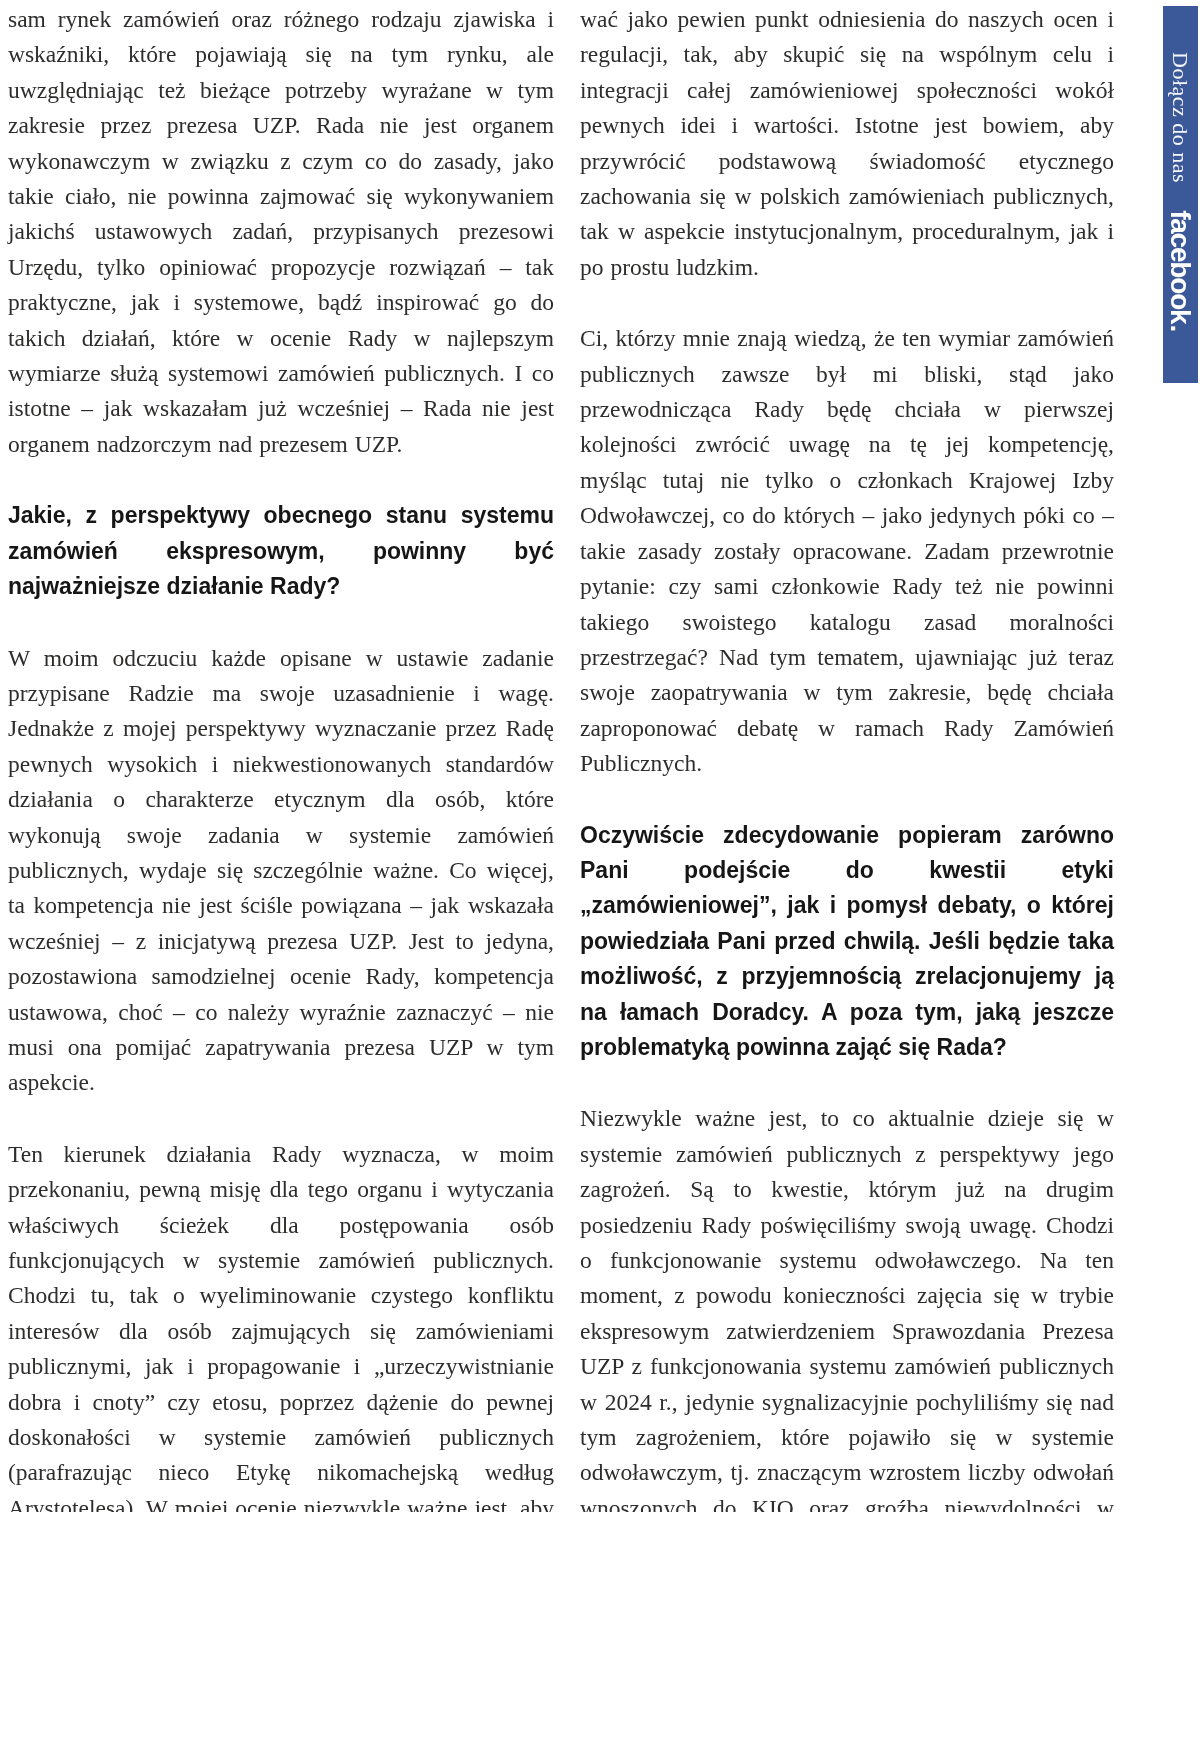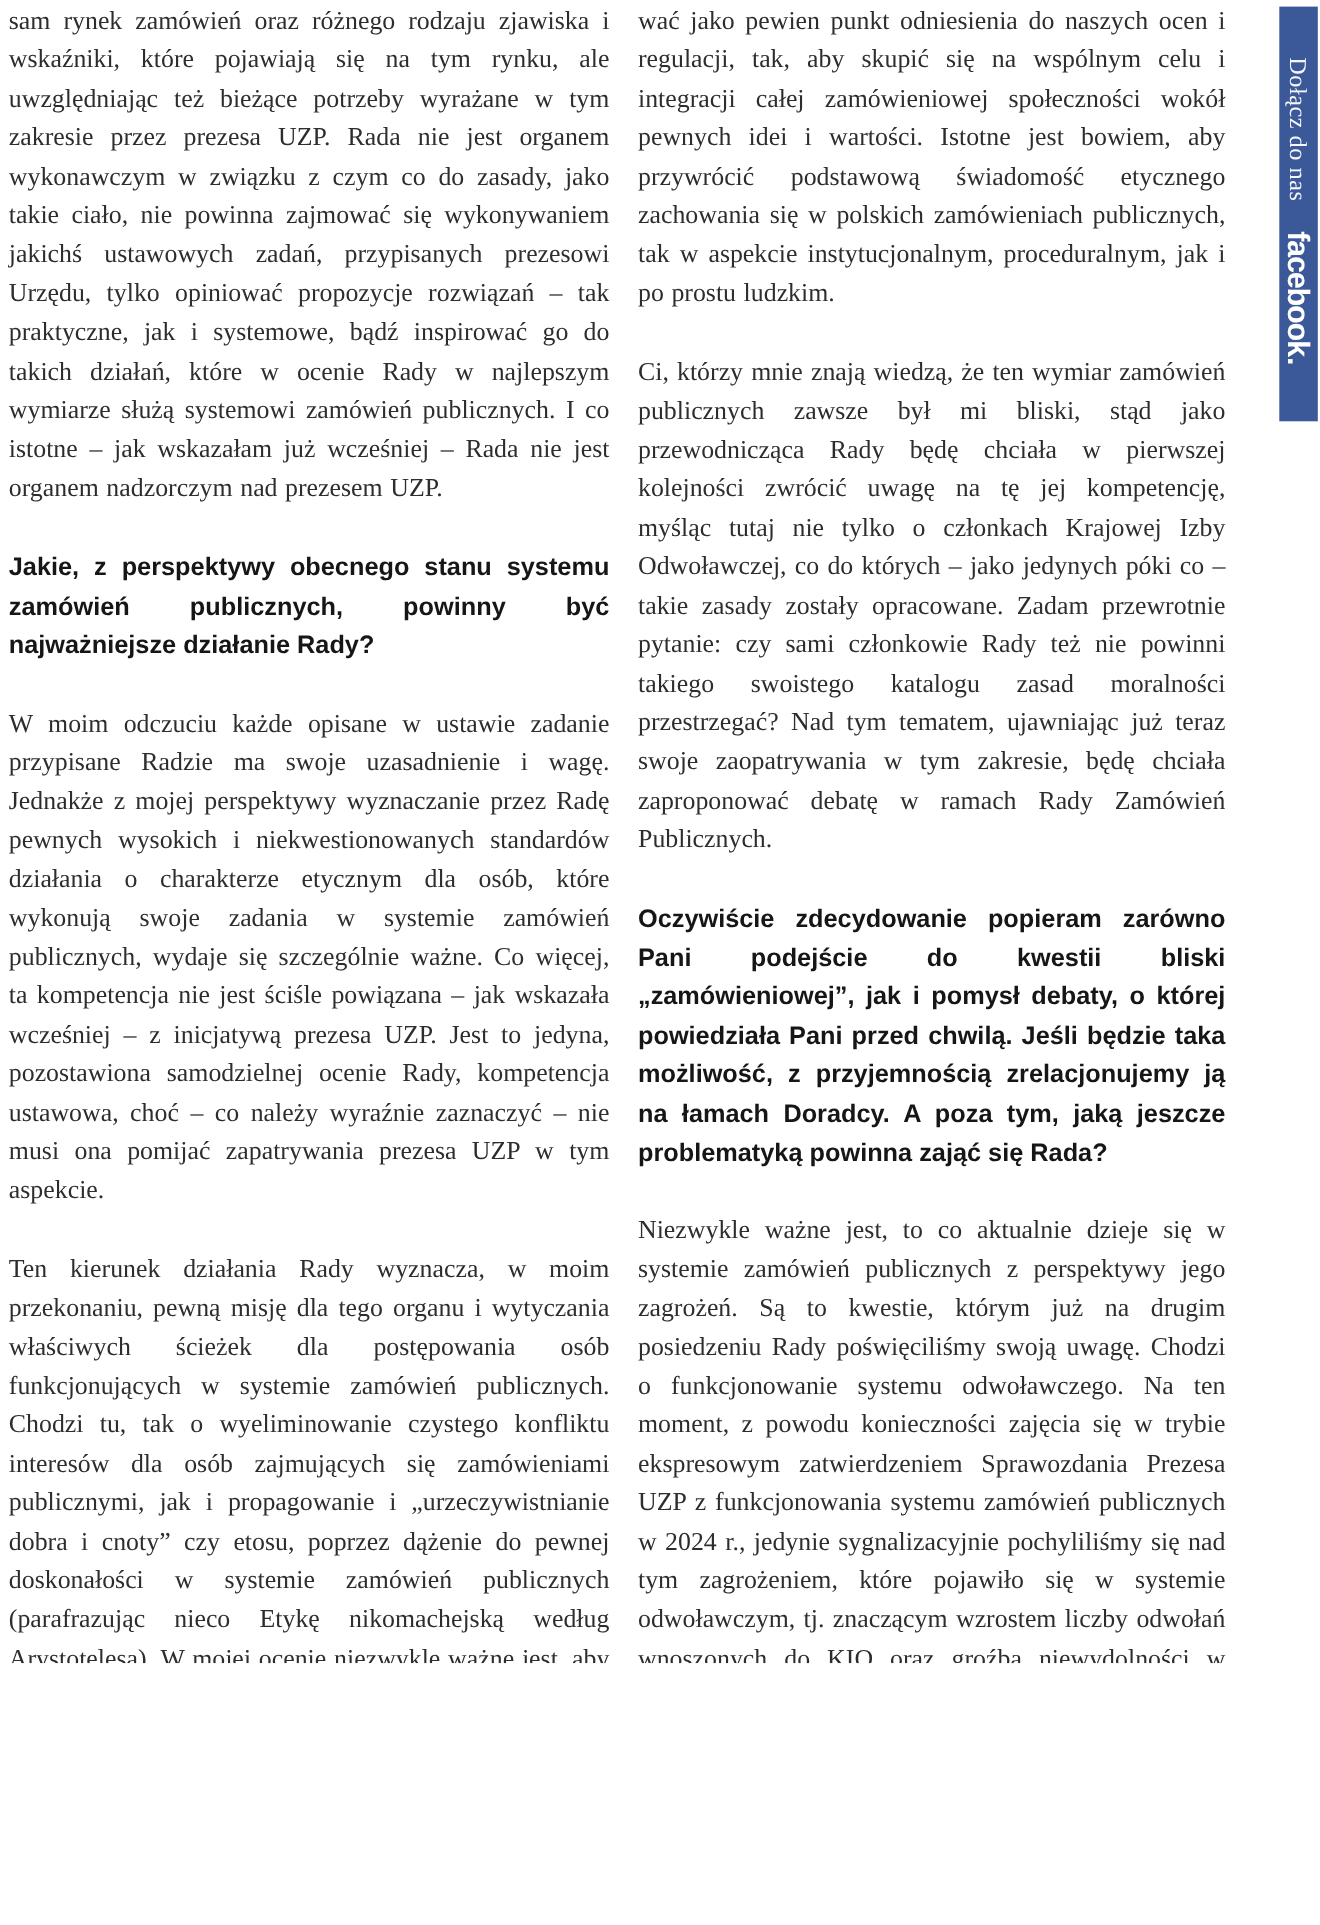--- a/index.html
+++ b/index.html
@@ -107,29 +107,29 @@
     color: #33322f;
   }
 </style>
 </head>
 <body>
 
 <div class="page">
 
   <div class="col col-left">
     <p class="body">sam rynek zamówień oraz różnego rodzaju zjawiska i wskaźniki, które pojawiają się na tym rynku, ale uwzględniając też bieżące potrzeby wyrażane w tym zakresie przez prezesa UZP. Rada nie jest organem wykonawczym w związku z czym co do zasady, jako takie ciało, nie powinna zajmować się wykonywaniem jakichś ustawowych zadań, przypisanych prezesowi Urzędu, tylko opiniować propozycje rozwiązań – tak praktyczne, jak i systemowe, bądź inspirować go do takich działań, które w ocenie Rady w najlepszym wymiarze służą systemowi zamówień publicznych. I co istotne – jak wskazałam już wcześniej – Rada nie jest organem nadzorczym nad prezesem UZP.</p>
-    <p class="question">Jakie, z perspektywy obecnego stanu systemu zamówień publicznych, powinny być najważniejsze działanie Rady?</p>
+    <p class="question">Jakie, z perspektywy obecnego stanu systemu zamówień ekspresowym, powinny być najważniejsze działanie Rady?</p>
     <p class="body">W moim odczuciu każde opisane w ustawie zadanie przypisane Radzie ma swoje uzasadnienie i wagę. Jednakże z mojej perspektywy wyznaczanie przez Radę pewnych wysokich i niekwestionowanych standardów działania o charakterze etycznym dla osób, które wykonują swoje zadania w systemie zamówień publicznych, wydaje się szczególnie ważne. Co więcej, ta kompetencja nie jest ściśle powiązana – jak wskazała wcześniej – z inicjatywą prezesa UZP. Jest to jedyna, pozostawiona samodzielnej ocenie Rady, kompetencja ustawowa, choć – co należy wyraźnie zaznaczyć – nie musi ona pomijać zapatrywania prezesa UZP w tym aspekcie.</p>
     <p class="body">Ten kierunek działania Rady wyznacza, w moim przekonaniu, pewną misję dla tego organu i wytyczania właściwych ścieżek dla postępowania osób funkcjonujących w systemie zamówień publicznych. Chodzi tu, tak o wyeliminowanie czystego konfliktu interesów dla osób zajmujących się zamówieniami publicznymi, jak i propagowanie i „urzeczywistnianie dobra i cnoty” czy etosu, poprzez dążenie do pewnej doskonałości w systemie zamówień publicznych (parafrazując nieco Etykę nikomachejską według Arystotelesa). W mojej ocenie niezwykle ważne jest, aby ten ogół norm o charakterze moralnym, które są niekwestionowane i uznawane w naszym zamówieniowym świecie, ukazy-</p>
   </div>
 
   <div class="col col-right">
     <p class="body">wać jako pewien punkt odniesienia do naszych ocen i regulacji, tak, aby skupić się na wspólnym celu i integracji całej zamówieniowej społeczności wokół pewnych idei i wartości. Istotne jest bowiem, aby przywrócić podstawową świadomość etycznego zachowania się w polskich zamówieniach publicznych, tak w aspekcie instytucjonalnym, proceduralnym, jak i po prostu ludzkim.</p>
     <p class="body">Ci, którzy mnie znają wiedzą, że ten wymiar zamówień publicznych zawsze był mi bliski, stąd jako przewodnicząca Rady będę chciała w pierwszej kolejności zwrócić uwagę na tę jej kompetencję, myśląc tutaj nie tylko o członkach Krajowej Izby Odwoławczej, co do których – jako jedynych póki co – takie zasady zostały opracowane. Zadam przewrotnie pytanie: czy sami członkowie Rady też nie powinni takiego swoistego katalogu zasad moralności przestrzegać? Nad tym tematem, ujawniając już teraz swoje zaopatrywania w tym zakresie, będę chciała zaproponować debatę w ramach Rady Zamówień Publicznych.</p>
-    <p class="question">Oczywiście zdecydowanie popieram zarówno Pani podejście do kwestii bliski „zamówieniowej”, jak i pomysł debaty, o której powiedziała Pani przed chwilą. Jeśli będzie taka możliwość, z przyjemnością zrelacjonujemy ją na łamach Doradcy. A poza tym, jaką jeszcze problematyką powinna zająć się Rada?</p>
+    <p class="question">Oczywiście zdecydowanie popieram zarówno Pani podejście do kwestii etyki „zamówieniowej”, jak i pomysł debaty, o której powiedziała Pani przed chwilą. Jeśli będzie taka możliwość, z przyjemnością zrelacjonujemy ją na łamach Doradcy. A poza tym, jaką jeszcze problematyką powinna zająć się Rada?</p>
     <p class="body">Niezwykle ważne jest, to co aktualnie dzieje się w systemie zamówień publicznych z perspektywy jego zagrożeń. Są to kwestie, którym już na drugim posiedzeniu Rady poświęciliśmy swoją uwagę. Chodzi o funkcjonowanie systemu odwoławczego. Na ten moment, z powodu konieczności zajęcia się w trybie ekspresowym zatwierdzeniem Sprawozdania Prezesa UZP z funkcjonowania systemu zamówień publicznych w 2024 r., jedynie sygnalizacyjnie pochyliliśmy się nad tym zagrożeniem, które pojawiło się w systemie odwoławczym, tj. znaczącym wzrostem liczby odwołań wnoszonych do KIO oraz groźbą niewydolności w terminowym rozpatrywaniu ich przez Izbę. Wszyscy mamy świadomość znaczących opóźnień w rozpoznaniu odwołań przez KIO. Zadeklarowaliśmy, że tym tematem zajmiemy</p>
   </div>
 
   <a class="fb-banner">
     <div class="fb-rotated">
       <span class="fb-join">Dołącz do nas</span>
       <span class="fb-brand"><span>facebook</span><span class="fb-dot">.</span></span>
     </div>
   </a>
 

